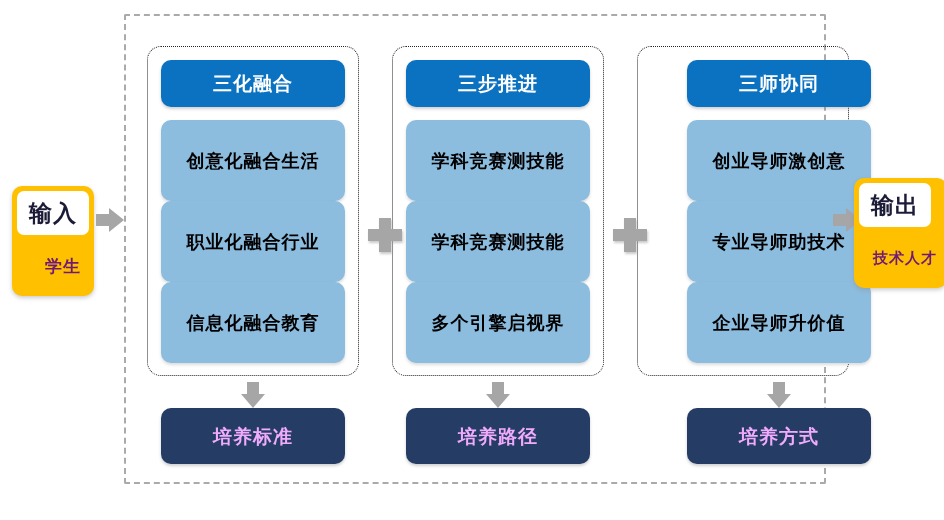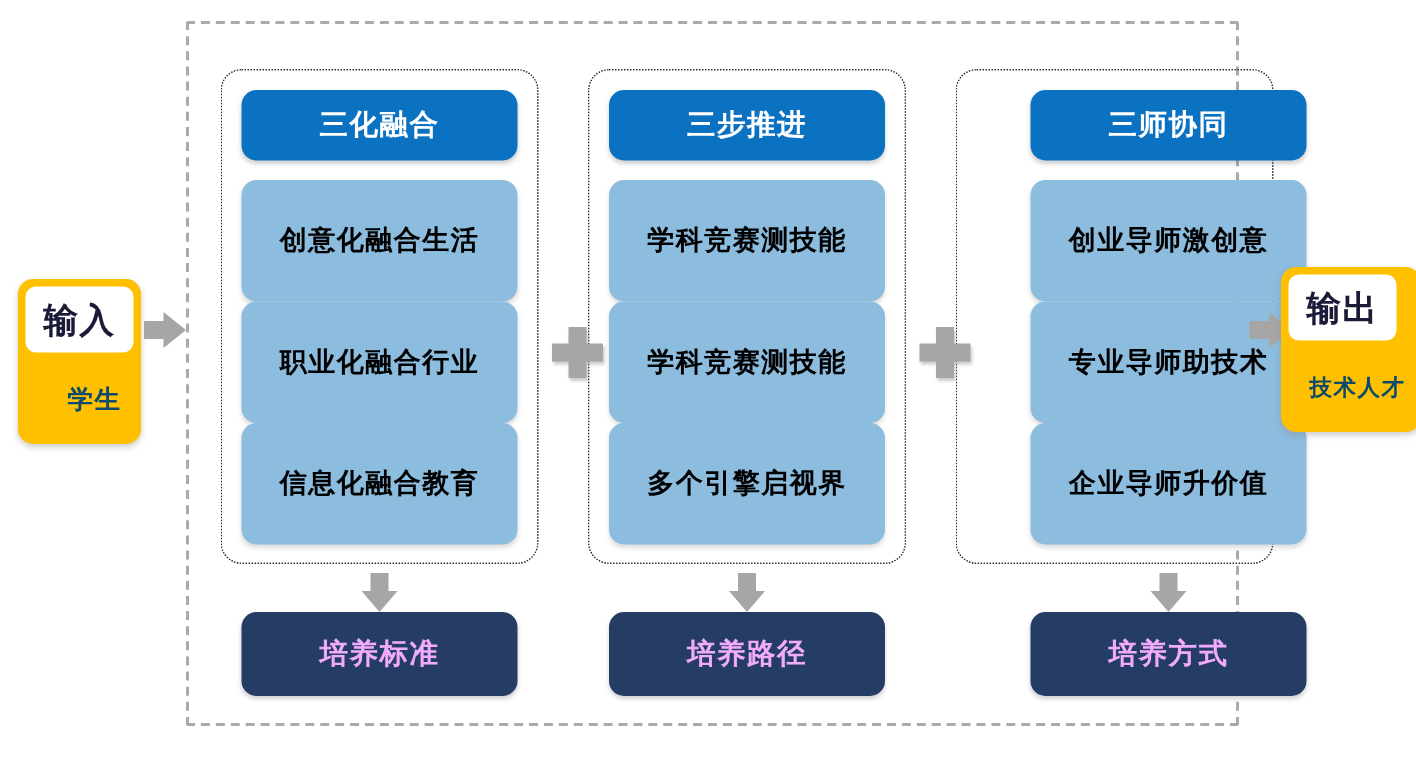--- a/index.html
+++ b/index.html
@@ -220,21 +220,21 @@
     position: absolute;
     left: 0;
     top: 52px;
     width: 102px;
     height: 56px;
     display: flex;
     align-items: center;
     justify-content: center;
     font-size: 17px;
     font-weight: bold;
-    color: #0c4a6e;
+    color: #701a75;
     letter-spacing: 1px;
     text-align: center;
   }
   .endcard.output .body { font-size: 15px; }
 </style>
 </head>
 <body>
 
 <div id="stage">
 

